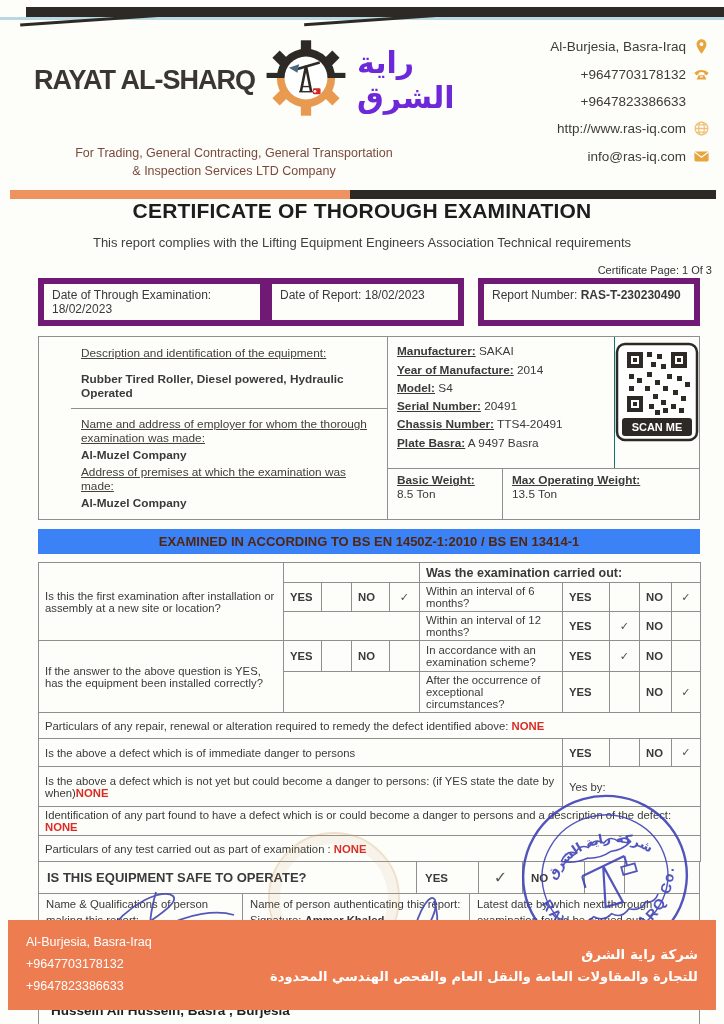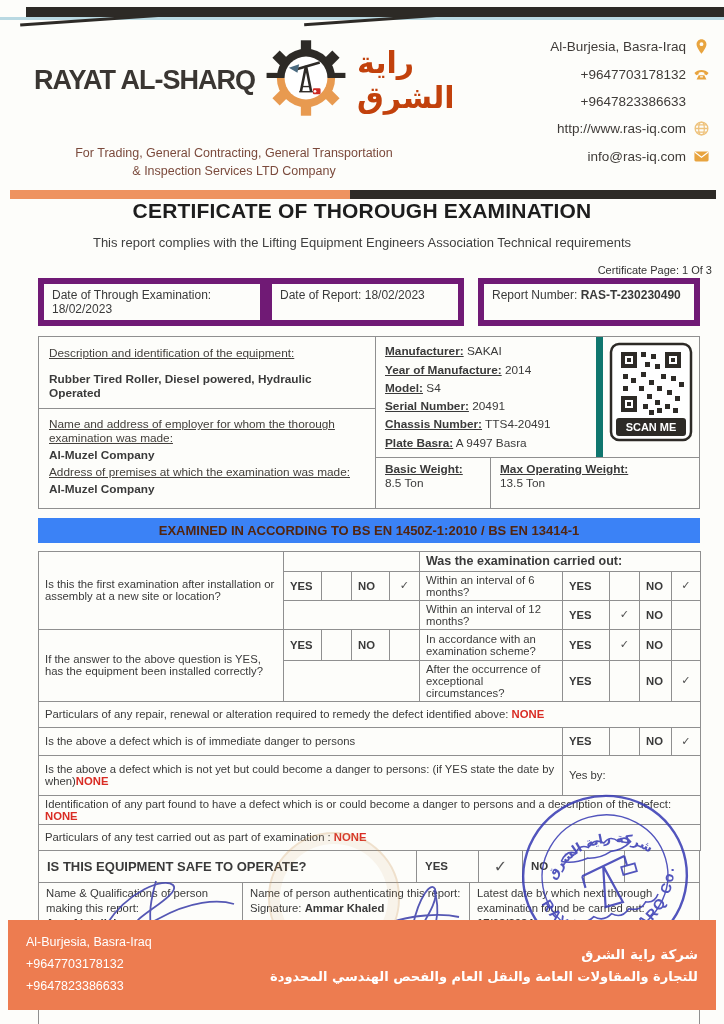--- a/index.html
+++ b/index.html
@@ -7,21 +7,21 @@
        font-family:"Liberation Sans",sans-serif;color:#3a3a3a;overflow:hidden;}
   .topbar-dark{height:10px;background:#2d2a26;margin:7px 0 0 26px;}
   .topbar-teal{height:3px;background:#b9d9e2;}
 
   
   .header{display:flex;justify-content:space-between;padding:10px 14px 0 34px;}
   .logo-block{width:400px;}
   .logo-row{display:flex;align-items:center;gap:8px;position:relative;}
   .logo-en{font-size:27px;font-weight:bold;color:#3a3632;letter-spacing:-1px;
            font-stretch:condensed;white-space:nowrap;}
-  .logo-ar{font-size:30px;font-weight:bold;color:#c2410c;font-family:"DejaVu Sans",sans-serif;}
+  .logo-ar{font-size:30px;font-weight:bold;color:#6d28d9;font-family:"DejaVu Sans",sans-serif;}
   .swoosh{position:absolute;height:3px;background:#2d2a26;top:-12px;}
   .swoosh.left{left:-14px;width:160px;transform:rotate(-4deg);}
   .swoosh.right{right:-20px;width:150px;transform:rotate(-4deg);}
   .tagline{color:#7b4a3c;font-size:12.5px;text-align:center;margin-top:14px;line-height:1.45;}
   .contacts{display:flex;flex-direction:column;gap:11px;align-items:flex-end;
             font-size:13.5px;color:#3f3b38;padding-top:8px;}
   .contact-line{display:flex;align-items:center;gap:7px;}
   .contact-line .noicon{width:17px;}
   .cicon{width:17px;height:17px;display:inline-block;}
   .header-divider{display:flex;margin:10px 8px 0 10px;height:9px;}
@@ -35,28 +35,28 @@
 
   .content{margin:0 24px 0 38px;} 
   .date-row{display:flex;font-size:12px;}
   .date-box{border:6px solid #701a75;padding:4px 8px;box-sizing:border-box;}
   .date-box.b1{width:228px;}
   .date-box.b2{width:198px;}
   .date-box.b3{width:222px;margin-left:auto;}
   .bold{font-weight:bold;}
 
   
-  .equip{border:1px solid #8f8f8f;margin-top:10px;display:flex;font-size:11.8px;}
+  .equip{border:1px solid #8f8f8f;margin-top:10px;display:flex;font-size:11.8px;padding-left:32px;}
   .equip-left{width:337px;border-right:1px solid #8f8f8f;padding:6px 10px;box-sizing:border-box;}
   .equip-left p{margin:3px 0;}
   .ulab{text-decoration:underline;color:#44403c;}
   .equip-hr{border-top:1px solid #8f8f8f;margin:8px -10px 8px -10px;}
   .equip-right{flex:1;display:flex;flex-direction:column;}
   .equip-top{display:flex;flex:1;}
-  .equip-details{width:227px;border-right:7px solid #0f766e;padding:5px 9px;box-sizing:border-box;line-height:1.55;}
+  .equip-details{width:227px;border-right:1px solid #0f766e;padding:5px 9px;box-sizing:border-box;line-height:1.55;}
   .equip-details .lab{font-weight:bold;text-decoration:underline;}
   .qr-cell{flex:1;display:flex;align-items:flex-start;justify-content:center;padding-top:5px;}
   .equip-weights{display:flex;border-top:1px solid #8f8f8f;height:50px;}
   .wcell{padding:4px 9px;box-sizing:border-box;}
   .wcell.basic{width:115px;border-right:1px solid #8f8f8f;}
   .wcell .lab{font-weight:bold;text-decoration:underline;}
 
   .banner{margin-top:9px;background:#3b82f6;color:#52250f;font-weight:bold;
           text-align:center;font-size:13px;padding:5px 0;}
 

